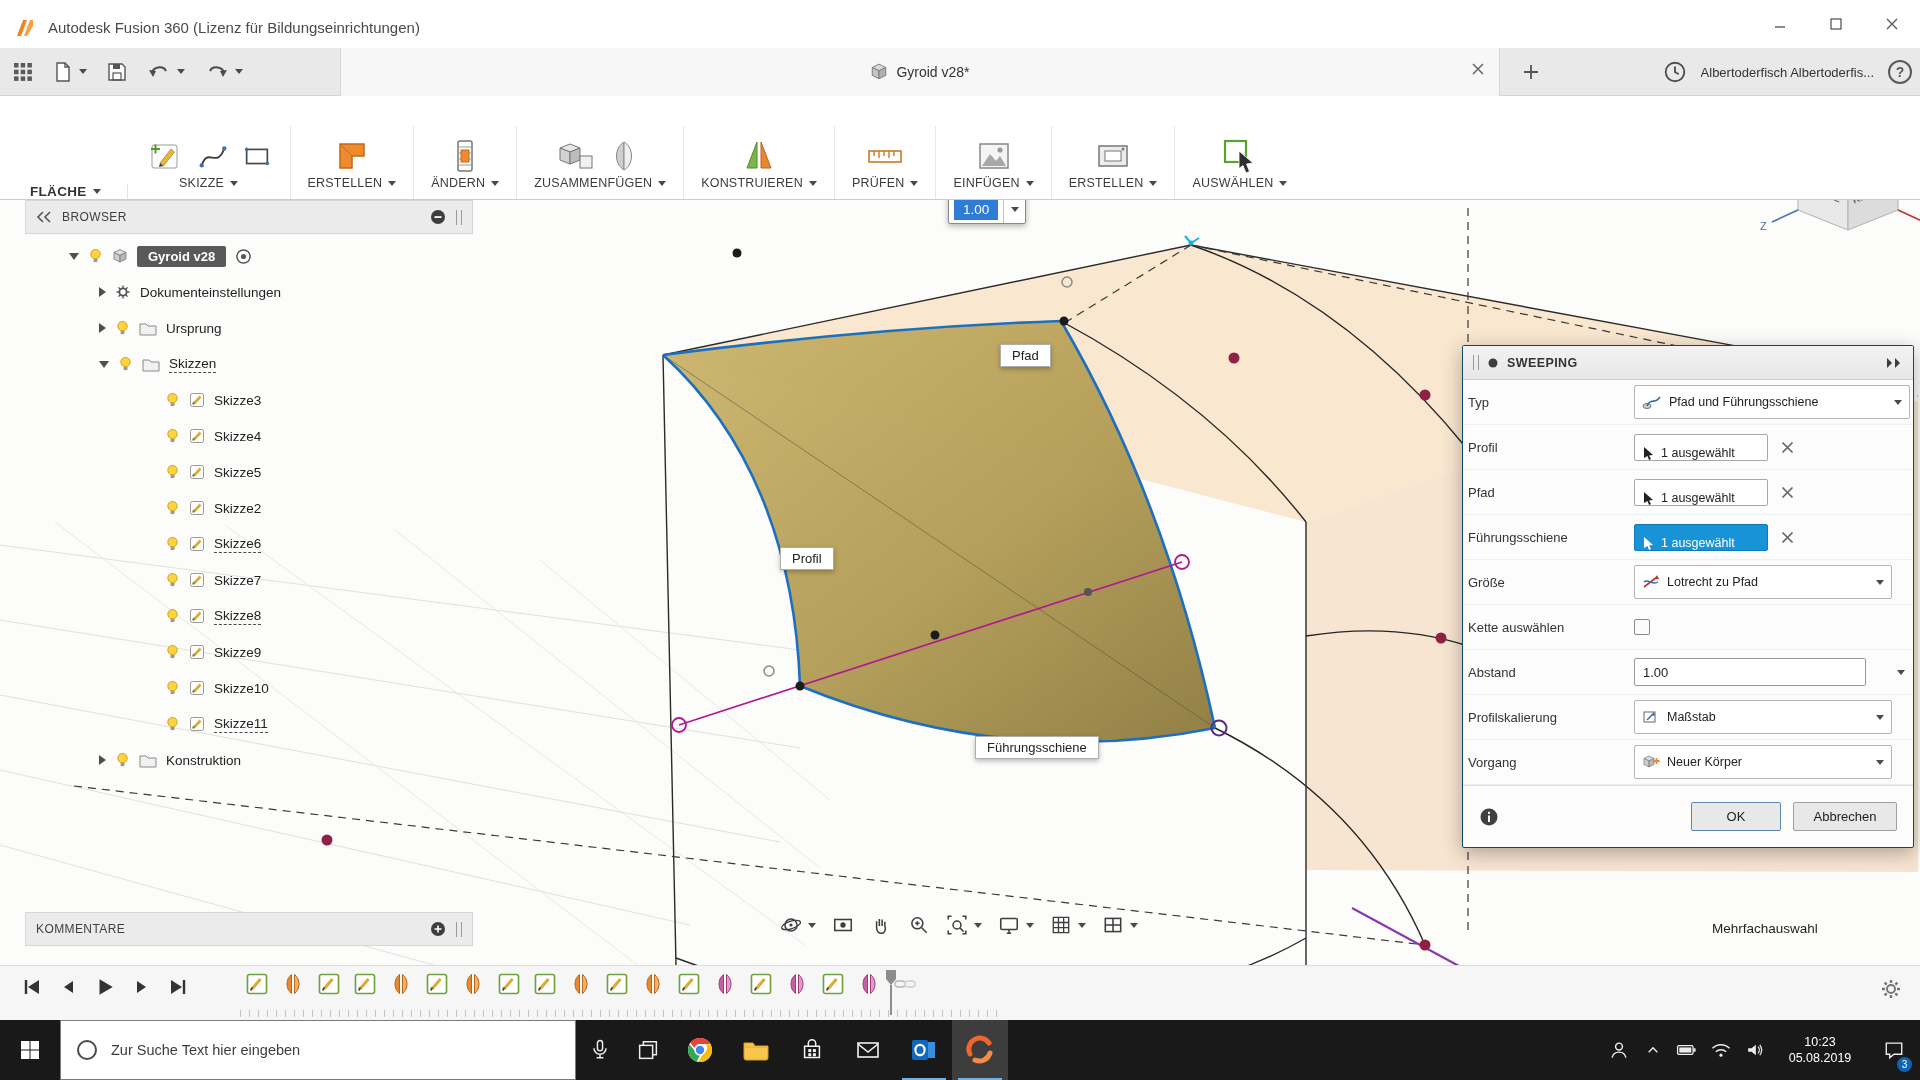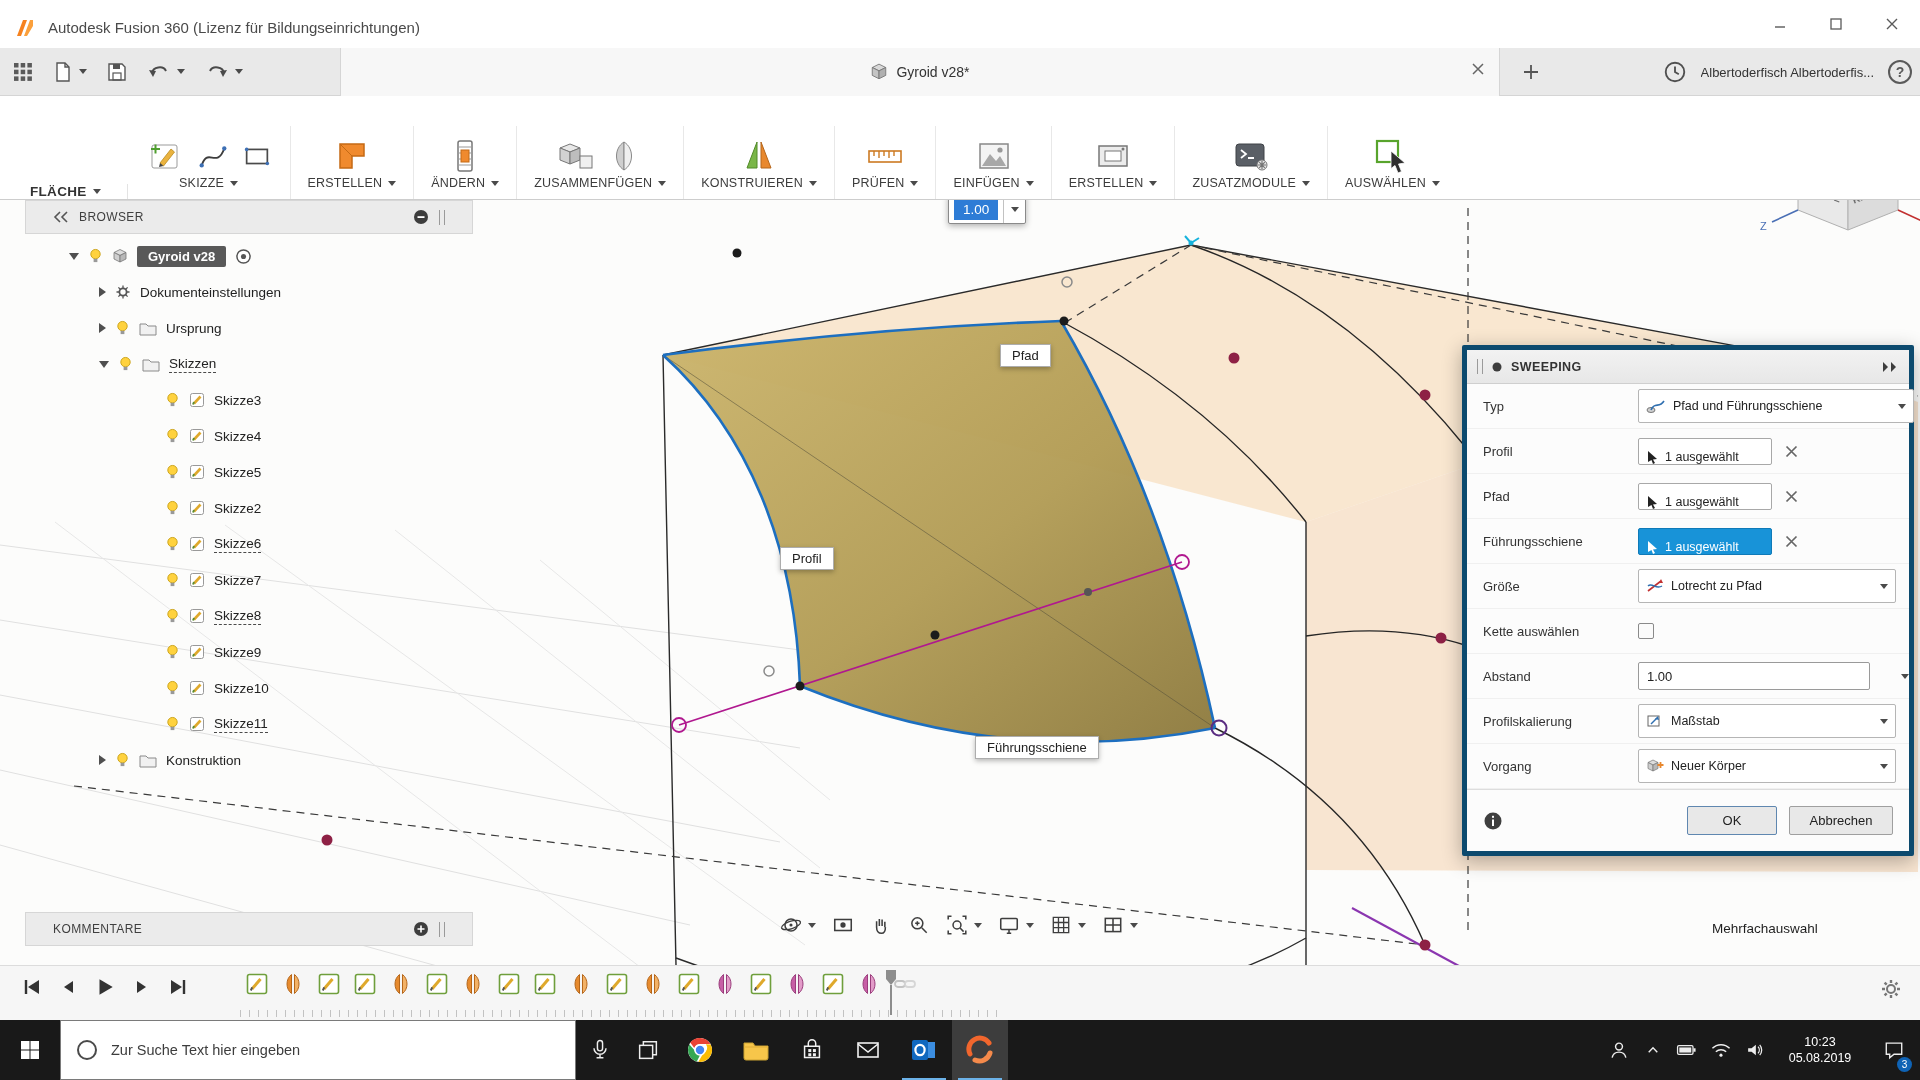--- a/index.html
+++ b/index.html
@@ -46,40 +46,40 @@
   .vp-label{position:absolute;z-index:15;background:#fff;border:1px solid #adadad;
             box-shadow:0 2px 5px rgba(0,0,0,.28);padding:3px 11px;font-size:13px;color:#222}
   #float-input{position:absolute;left:948px;top:194px;z-index:16;display:flex;align-items:center;height:30px;
                background:#fff;border:1px solid #8a8a8a;border-radius:2px;box-shadow:0 2px 6px rgba(0,0,0,.3)}
   #float-input .val{background:#2e7cd6;color:#fff;font-size:13.5px;padding:3px 9px;margin:0 5px}
   #float-input .caretbox{width:22px;height:100%;border-left:1px solid #c2c2c2;display:flex;align-items:center;justify-content:center}
   #status-text{position:absolute;left:1712px;top:921px;z-index:15;font-size:13.5px;font-weight:normal;color:#1f1f1f}
 
   
   #browser-panel{position:absolute;left:25px;top:200px;width:448px;z-index:20}
-  .panelbar{height:34px;background:#ebebeb;border:1px solid #d6d6d6;display:flex;align-items:center;padding:0 27px;gap:10px}
+  .panelbar{height:34px;background:#ebebeb;border:1px solid #d6d6d6;display:flex;align-items:center;padding:0 10px;gap:10px}
   .panelbar .pbtitle{font-size:12px;color:#3f3f3f;letter-spacing:.4px}
   .grip{width:6px;height:15px;border-left:1.5px solid #9a9a9a;border-right:1.5px solid #9a9a9a}
   .pb-spacer{flex:1}
   #browser-tree{margin-top:4px}
   .trow{height:36px;display:flex;align-items:center;gap:9px;font-size:13.5px;color:#222}
   .tri{width:0;height:0}
   .tri.closed{border-top:5px solid transparent;border-bottom:5px solid transparent;border-left:7px solid #4f4f4f}
   .tri.open{border-left:5px solid transparent;border-right:5px solid transparent;border-top:7px solid #4f4f4f}
   .chip{background:#595959;color:#fff;padding:3px 11px;border-radius:2px;font-weight:bold;font-size:13px}
   .dashed{border-bottom:1.5px dashed #4a4a4a;padding-bottom:1px}
 
   
   #dialog{position:absolute;left:1462px;top:345px;width:452px;z-index:30;background:#fcfcfc;
-          border:5px solid #0c4a6e;box-shadow:0 5px 20px rgba(0,0,0,.3);border-radius:2px}
+          border:1px solid #0c4a6e;box-shadow:0 5px 20px rgba(0,0,0,.3);border-radius:2px}
   #dlg-header{height:34px;background:linear-gradient(#f2f2f2,#e7e7e7);border-bottom:1px solid #cfcfcf;
               display:flex;align-items:center;padding:0 10px;gap:8px}
   #dlg-header .dtitle{font-size:12.5px;font-weight:bold;color:#333;letter-spacing:.4px}
   .dlg-row{height:45px;position:relative;display:flex;align-items:center;border-bottom:1px solid #f0f0f0}
-  .dlg-label{font-size:13px;color:#333;padding-left:16px}
+  .dlg-label{font-size:13px;color:#333;padding-left:5px}
   .dlg-ctrl{position:absolute;left:171px;display:flex;align-items:center;gap:13px}
   .dlg-select{height:28px;background:#fff;border:1px solid #b5b5b5;border-radius:2px;display:flex;
               align-items:center;padding:16px 7px;gap:7px}
   .dlg-select .stext{font-size:12.5px;color:#222;flex:1;white-space:nowrap;overflow:hidden}
   .sel-btn{width:134px;height:27px;background:#fff;border:1px solid #a8a8a8;border-radius:2px;
            display:flex;align-items:flex-end;gap:7px;padding:0 8px;font-size:12.5px;color:#222}
   .sel-btn.active{background:#1893d8;border-color:#0f7ab8;color:#fff}
   .chk{width:16px;height:16px;border:1px solid #8a8a8a;background:#fbfbfb;border-radius:2px}
   .dlg-input{width:232px;height:28px;background:#fff;border:1px solid #9a9a9a;border-radius:2px;
              display:flex;align-items:center;padding:0 8px;font-size:13px;color:#222}
@@ -435,36 +435,20 @@
         </div>
         <div class="rlabel">
           <span>ERSTELLEN</span>
           <span class="car"></span>
         </div>
       </div>
       <div class="rgroup">
         <div class="ricr">
           <span class="ric">
             <svg width="40" height="40" viewBox="0 0 40 40">
-              <rect x="5" y="8" width="28" height="22" rx="3" fill="#5a5f66" stroke="#3e4247"></rect>
-              <path d="M10,14l5,4-5,4M17,22h6" stroke="#fff" stroke-width="1.8" fill="none"></path>
-              <circle cx="31" cy="29" r="5" fill="#e9e9e9" stroke="#777"></circle>
-              <path d="M31,25v8M27,29h8M28.2,26.2l5.6,5.6M33.8,26.2l-5.6,5.6" stroke="#777" stroke-width="1.2"></path>
-            </svg>
-          </span>
-        </div>
-        <div class="rlabel">
-          <span>ZUSATZMODULE</span>
-          <span class="car"></span>
-        </div>
-      </div>
-      <div class="rgroup">
-        <div class="ricr">
-          <span class="ric">
-            <svg width="40" height="40" viewBox="0 0 40 40">
               <rect x="5" y="5" width="21" height="21" fill="none" stroke="#58a42c" stroke-width="2.2"></rect>
               <path d="M19,15L33,27L26.5,28L29.5,35.5L26,37L23,29.5L19,32.5Z" fill="#2f2f2f" stroke="#fff" stroke-width="0.8"></path>
             </svg>
           </span>
         </div>
         <div class="rlabel">
           <span>AUSWÄHLEN</span>
           <span class="car"></span>
         </div>
       </div>

